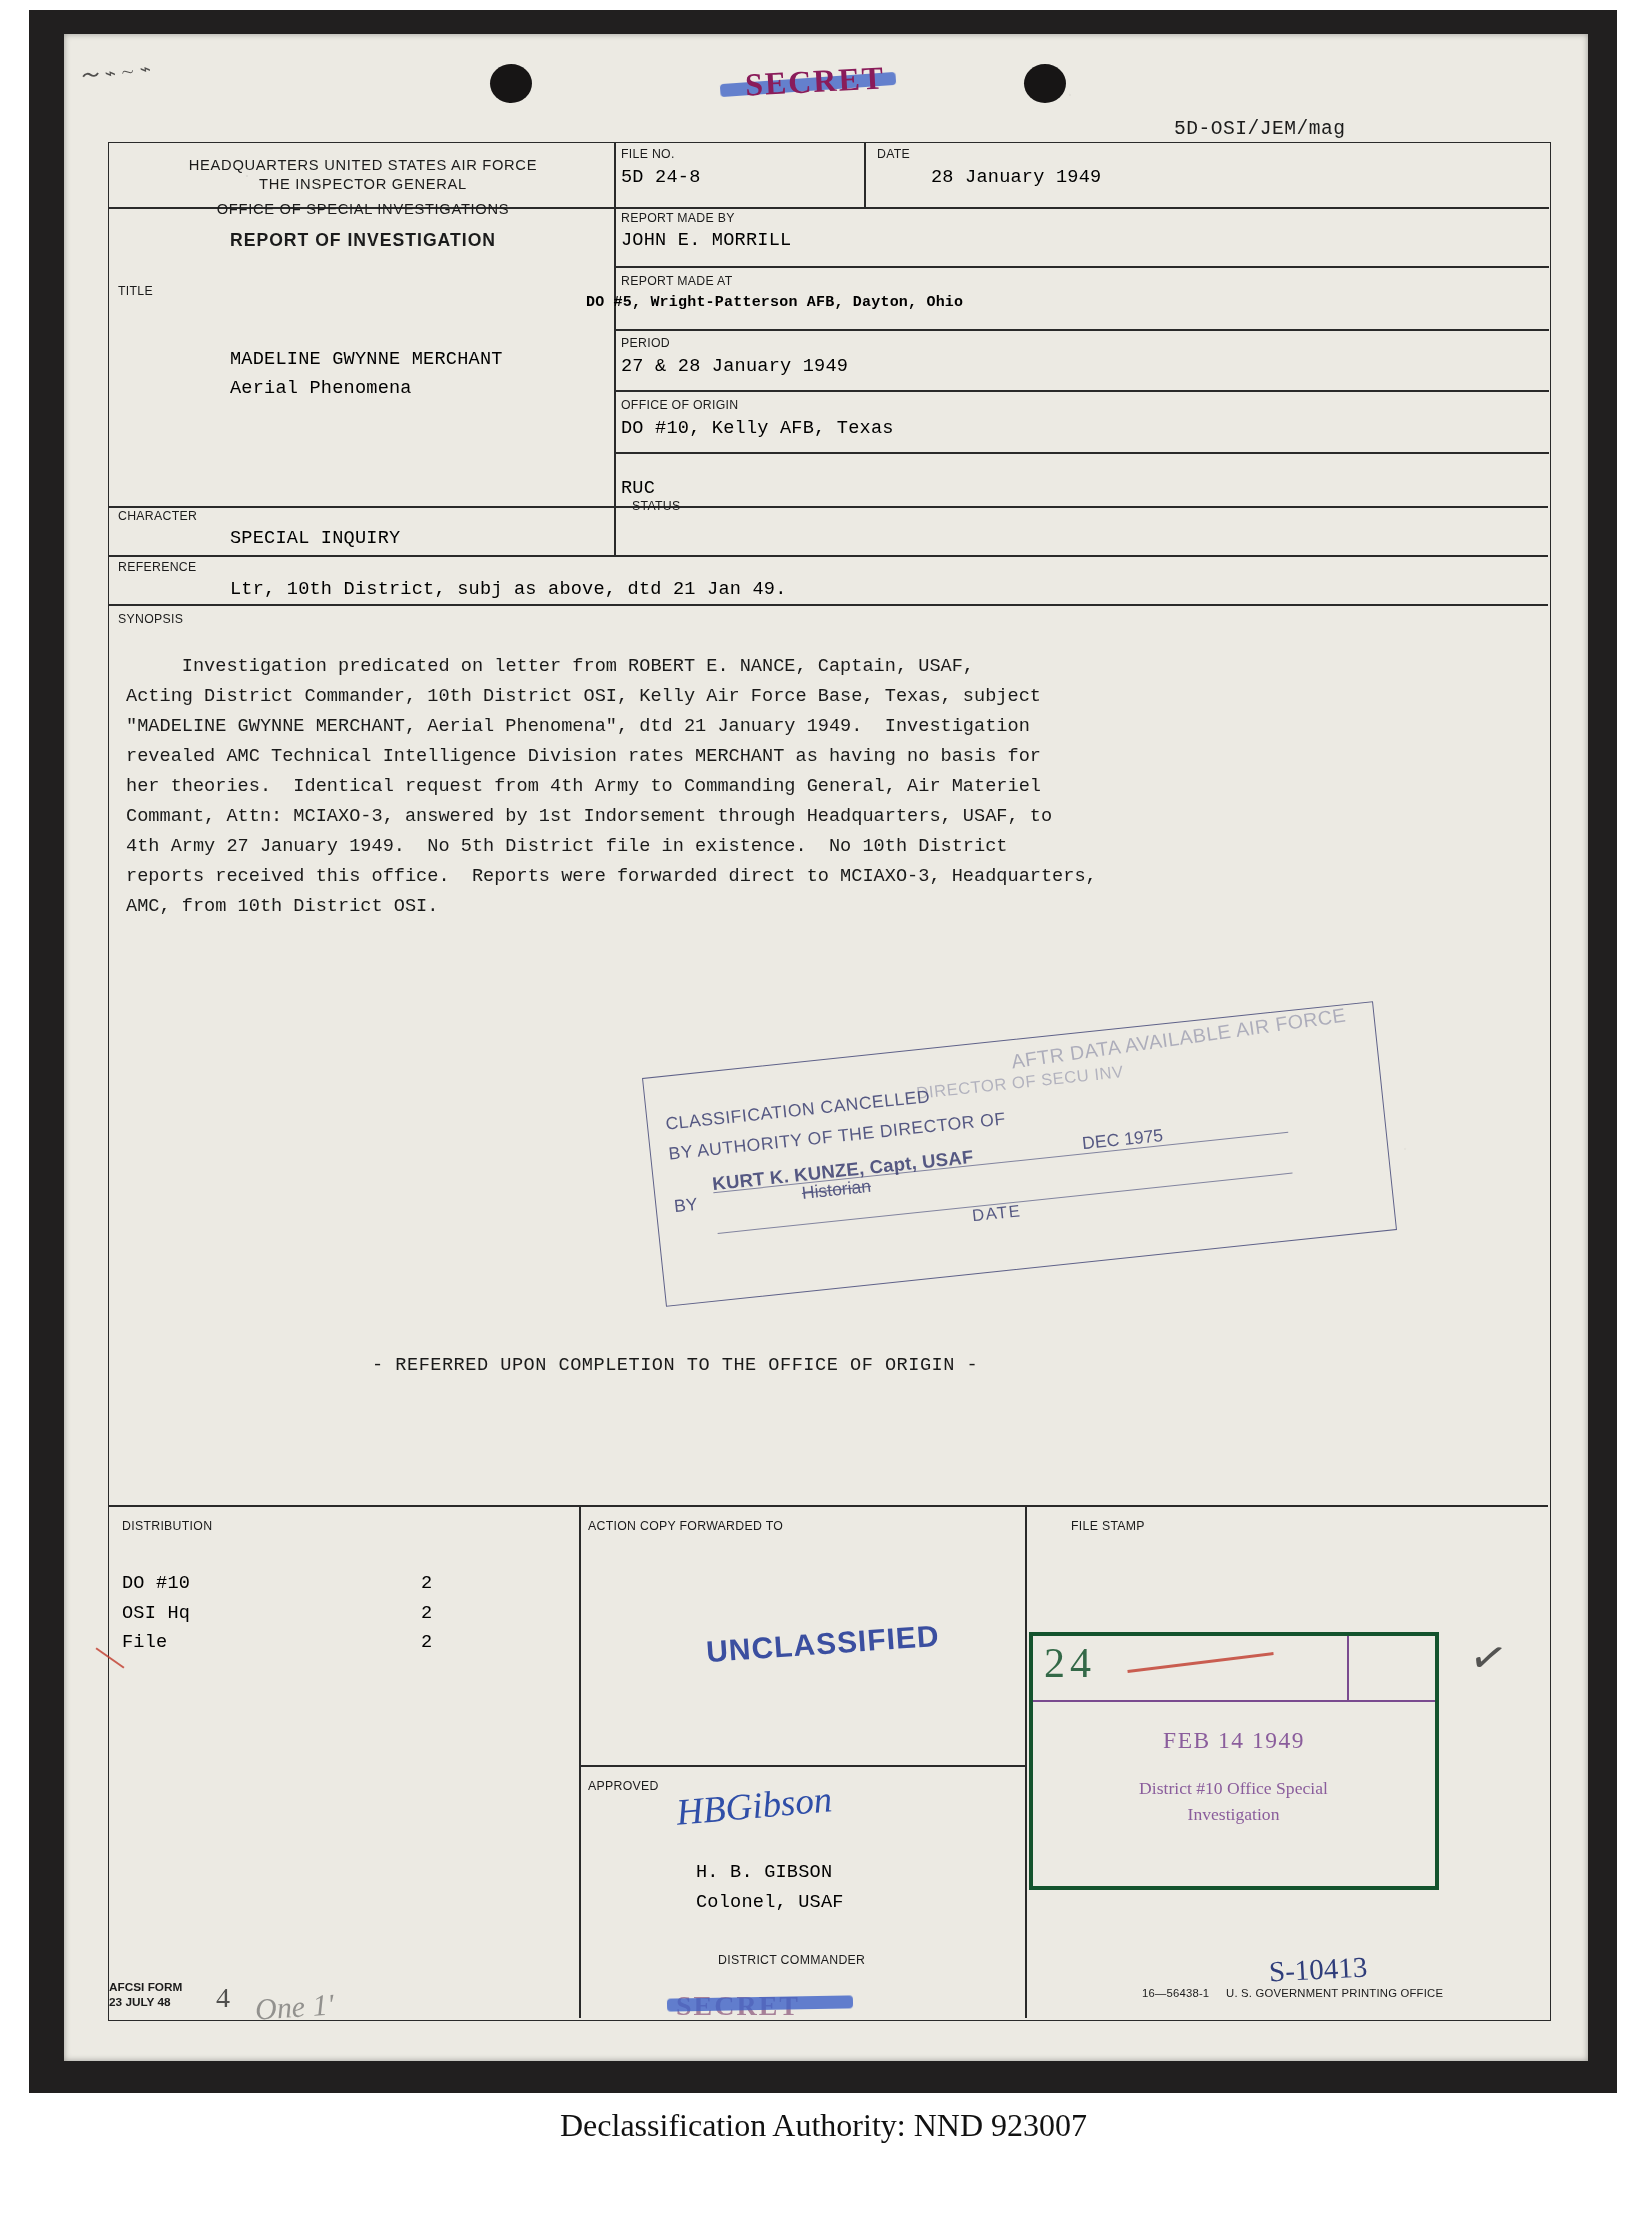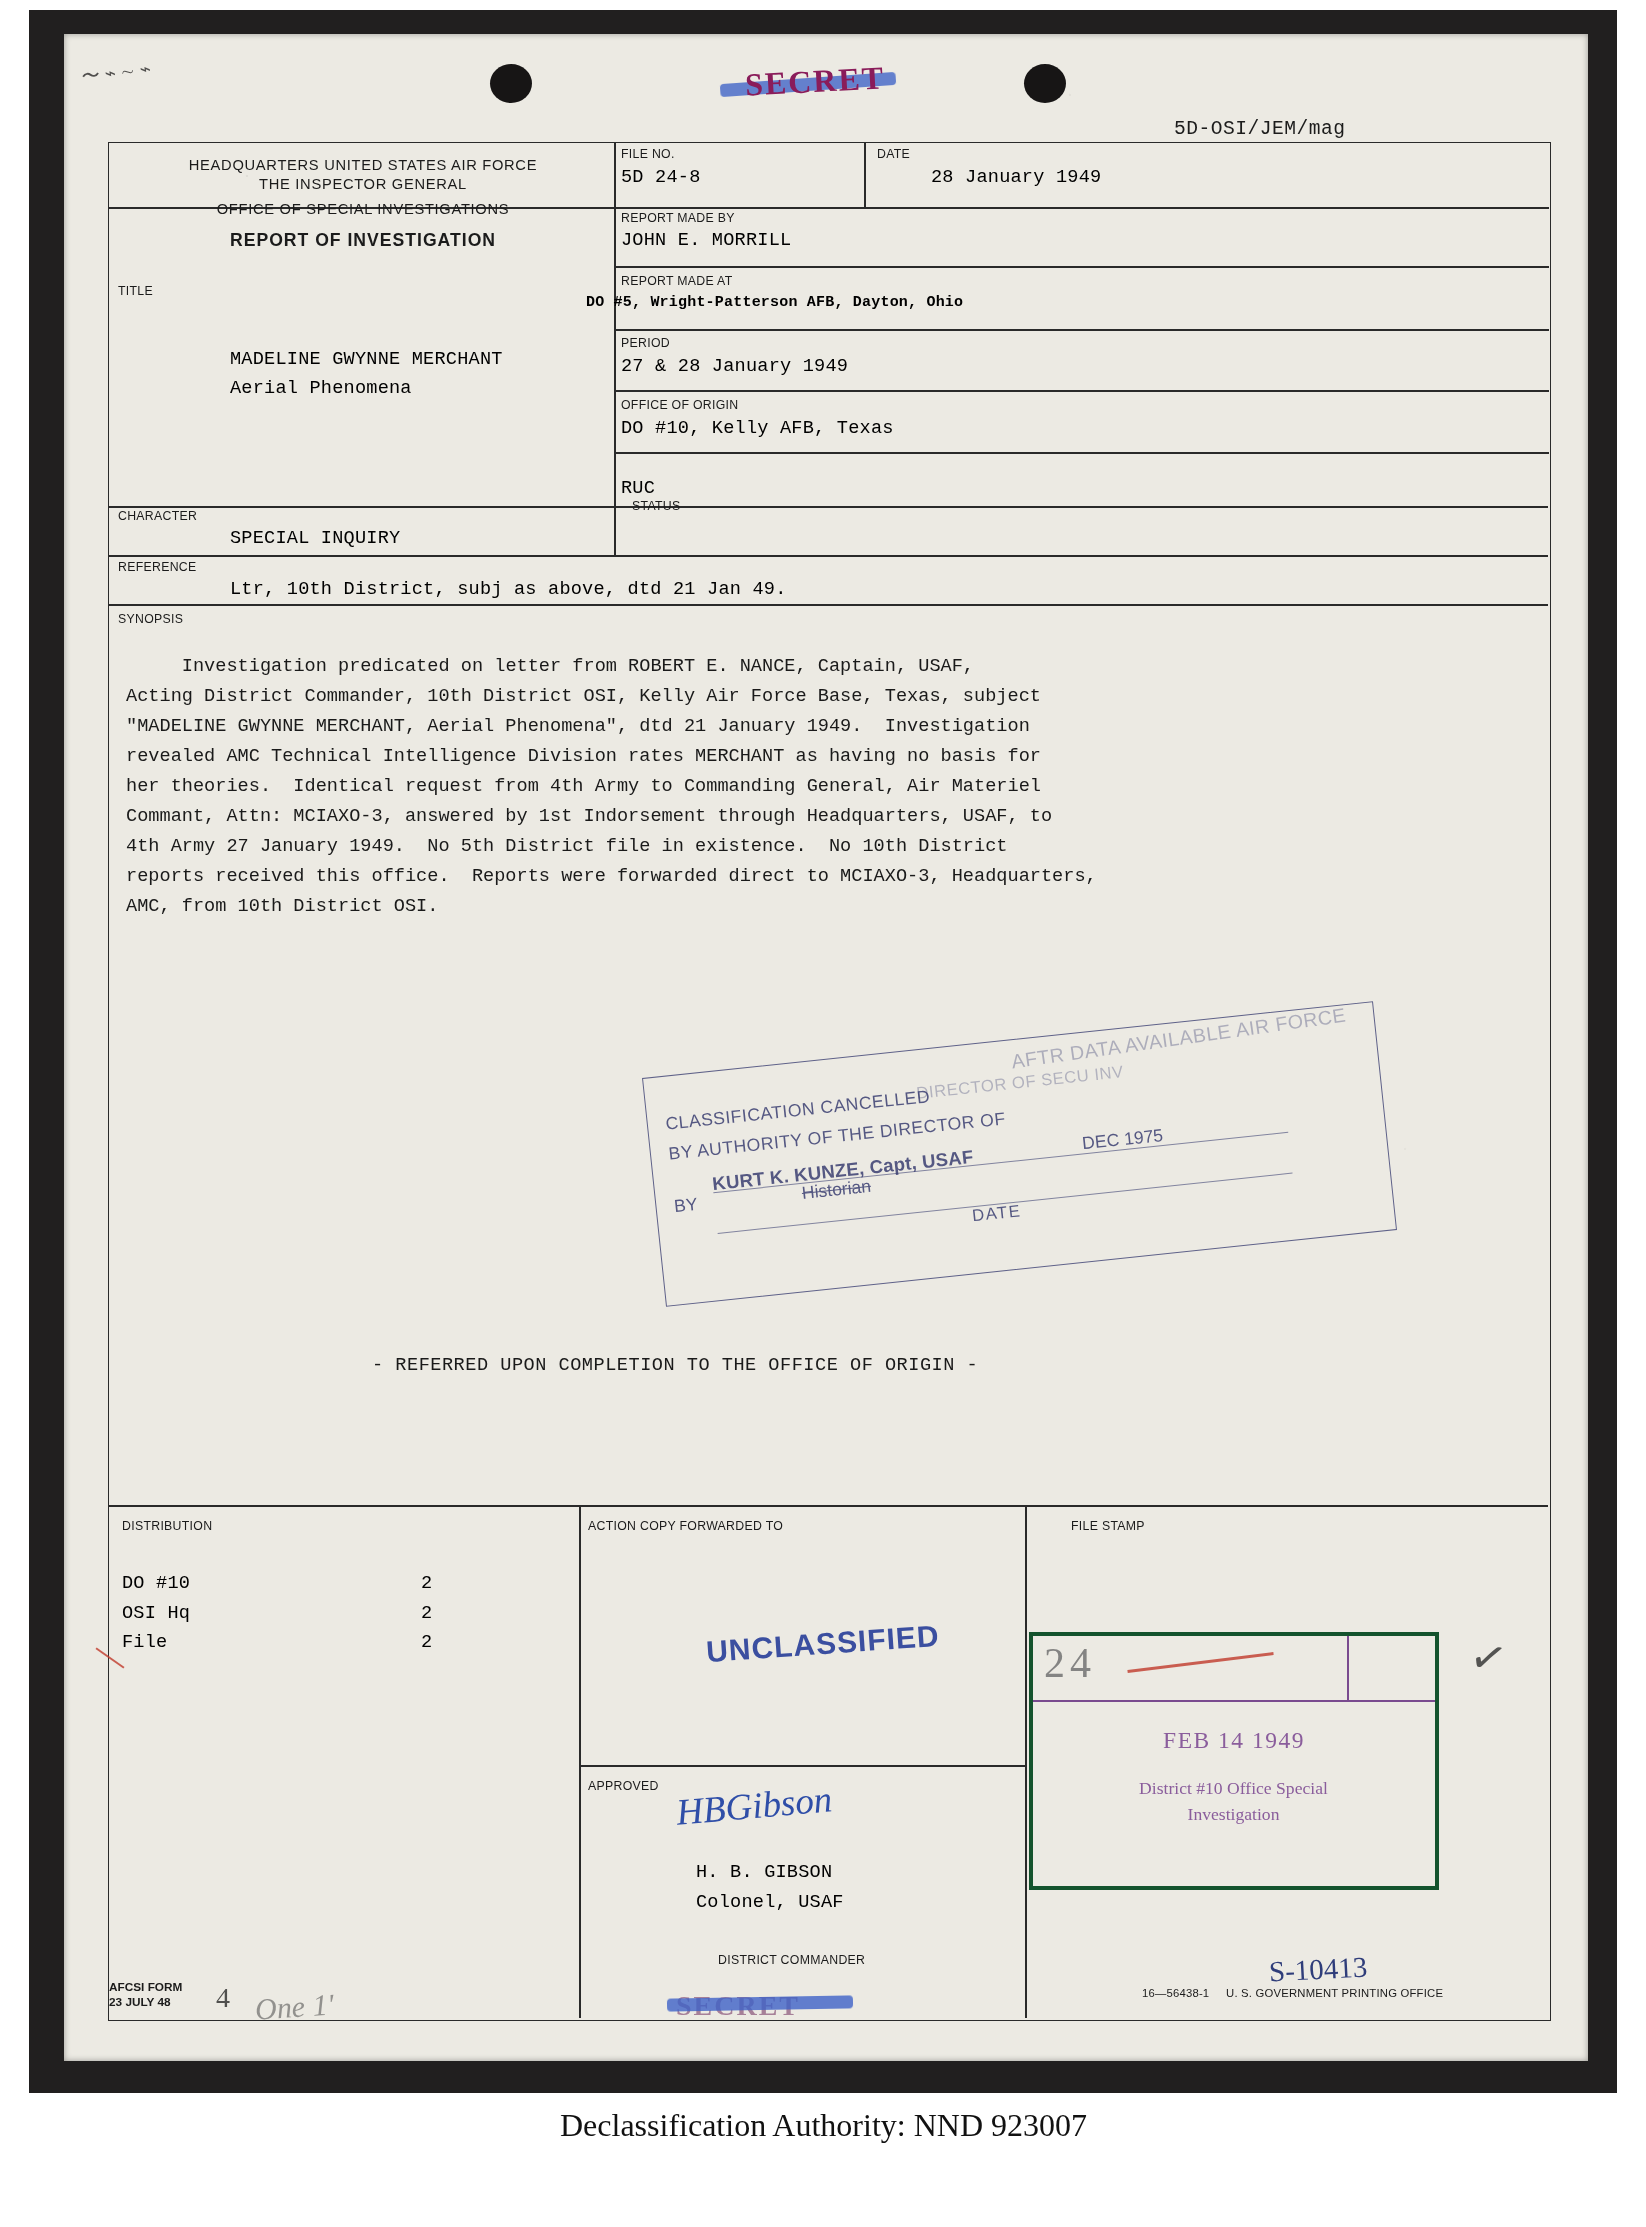--- a/index.html
+++ b/index.html
@@ -89,21 +89,21 @@
 
   
   .fstamp{position:absolute;left:1029px;top:1632px;width:402px;height:250px;border:4px solid #14532d;z-index:5;}
   .fstamp .div1{position:absolute;left:0;top:64px;width:100%;height:1.5px;background:#7a4b8f;}
   .fstamp .div2{position:absolute;left:314px;top:0;width:1.5px;height:64px;background:#7a4b8f;}
   .fstamp .d1{position:absolute;left:54px;top:91px;width:294px;text-align:center;
       font-family:"Liberation Serif",serif;font-size:23.5px;color:#8a5d9c;letter-spacing:1.5px;}
   .fstamp .d2{position:absolute;left:29px;top:140px;width:343px;text-align:center;
       font-family:"Liberation Serif",serif;font-size:17.6px;color:#8a5d9c;line-height:25.5px;}
   .redmark{position:absolute;left:1044px;top:1639px;font-family:"Liberation Serif",serif;
-      font-size:42px;color:#737373;opacity:.85;z-index:6;letter-spacing:4.9px;}
+      font-size:42px;color:#14532d;opacity:.85;z-index:6;letter-spacing:4.9px;}
   .redslash{position:absolute;left:1127px;top:1661px;width:147px;height:2.5px;background:#c0392b;
       transform:rotate(-7deg);opacity:.8;z-index:6;}
   .check{position:absolute;left:1470px;top:1632px;font-family:"Liberation Serif",serif;font-size:44px;
       color:#2f2f2f;transform:rotate(12deg);opacity:.8;z-index:6;}
   .sno{position:absolute;left:1269px;top:1953px;font-family:"Liberation Serif",serif;font-size:29px;
       color:#2f3d7a;transform:rotate(-3deg);z-index:6;}
   .pencil{position:absolute;left:255px;top:1990px;font-family:"Liberation Serif",serif;font-size:30px;
       color:#4a4a4a;opacity:.55;transform:rotate(-4deg);z-index:6;font-style:italic;}
   .pencil4{position:absolute;left:216px;top:1982px;font-family:"Liberation Serif",serif;font-size:28px;
       color:#2a2a2a;opacity:.8;z-index:6;}

